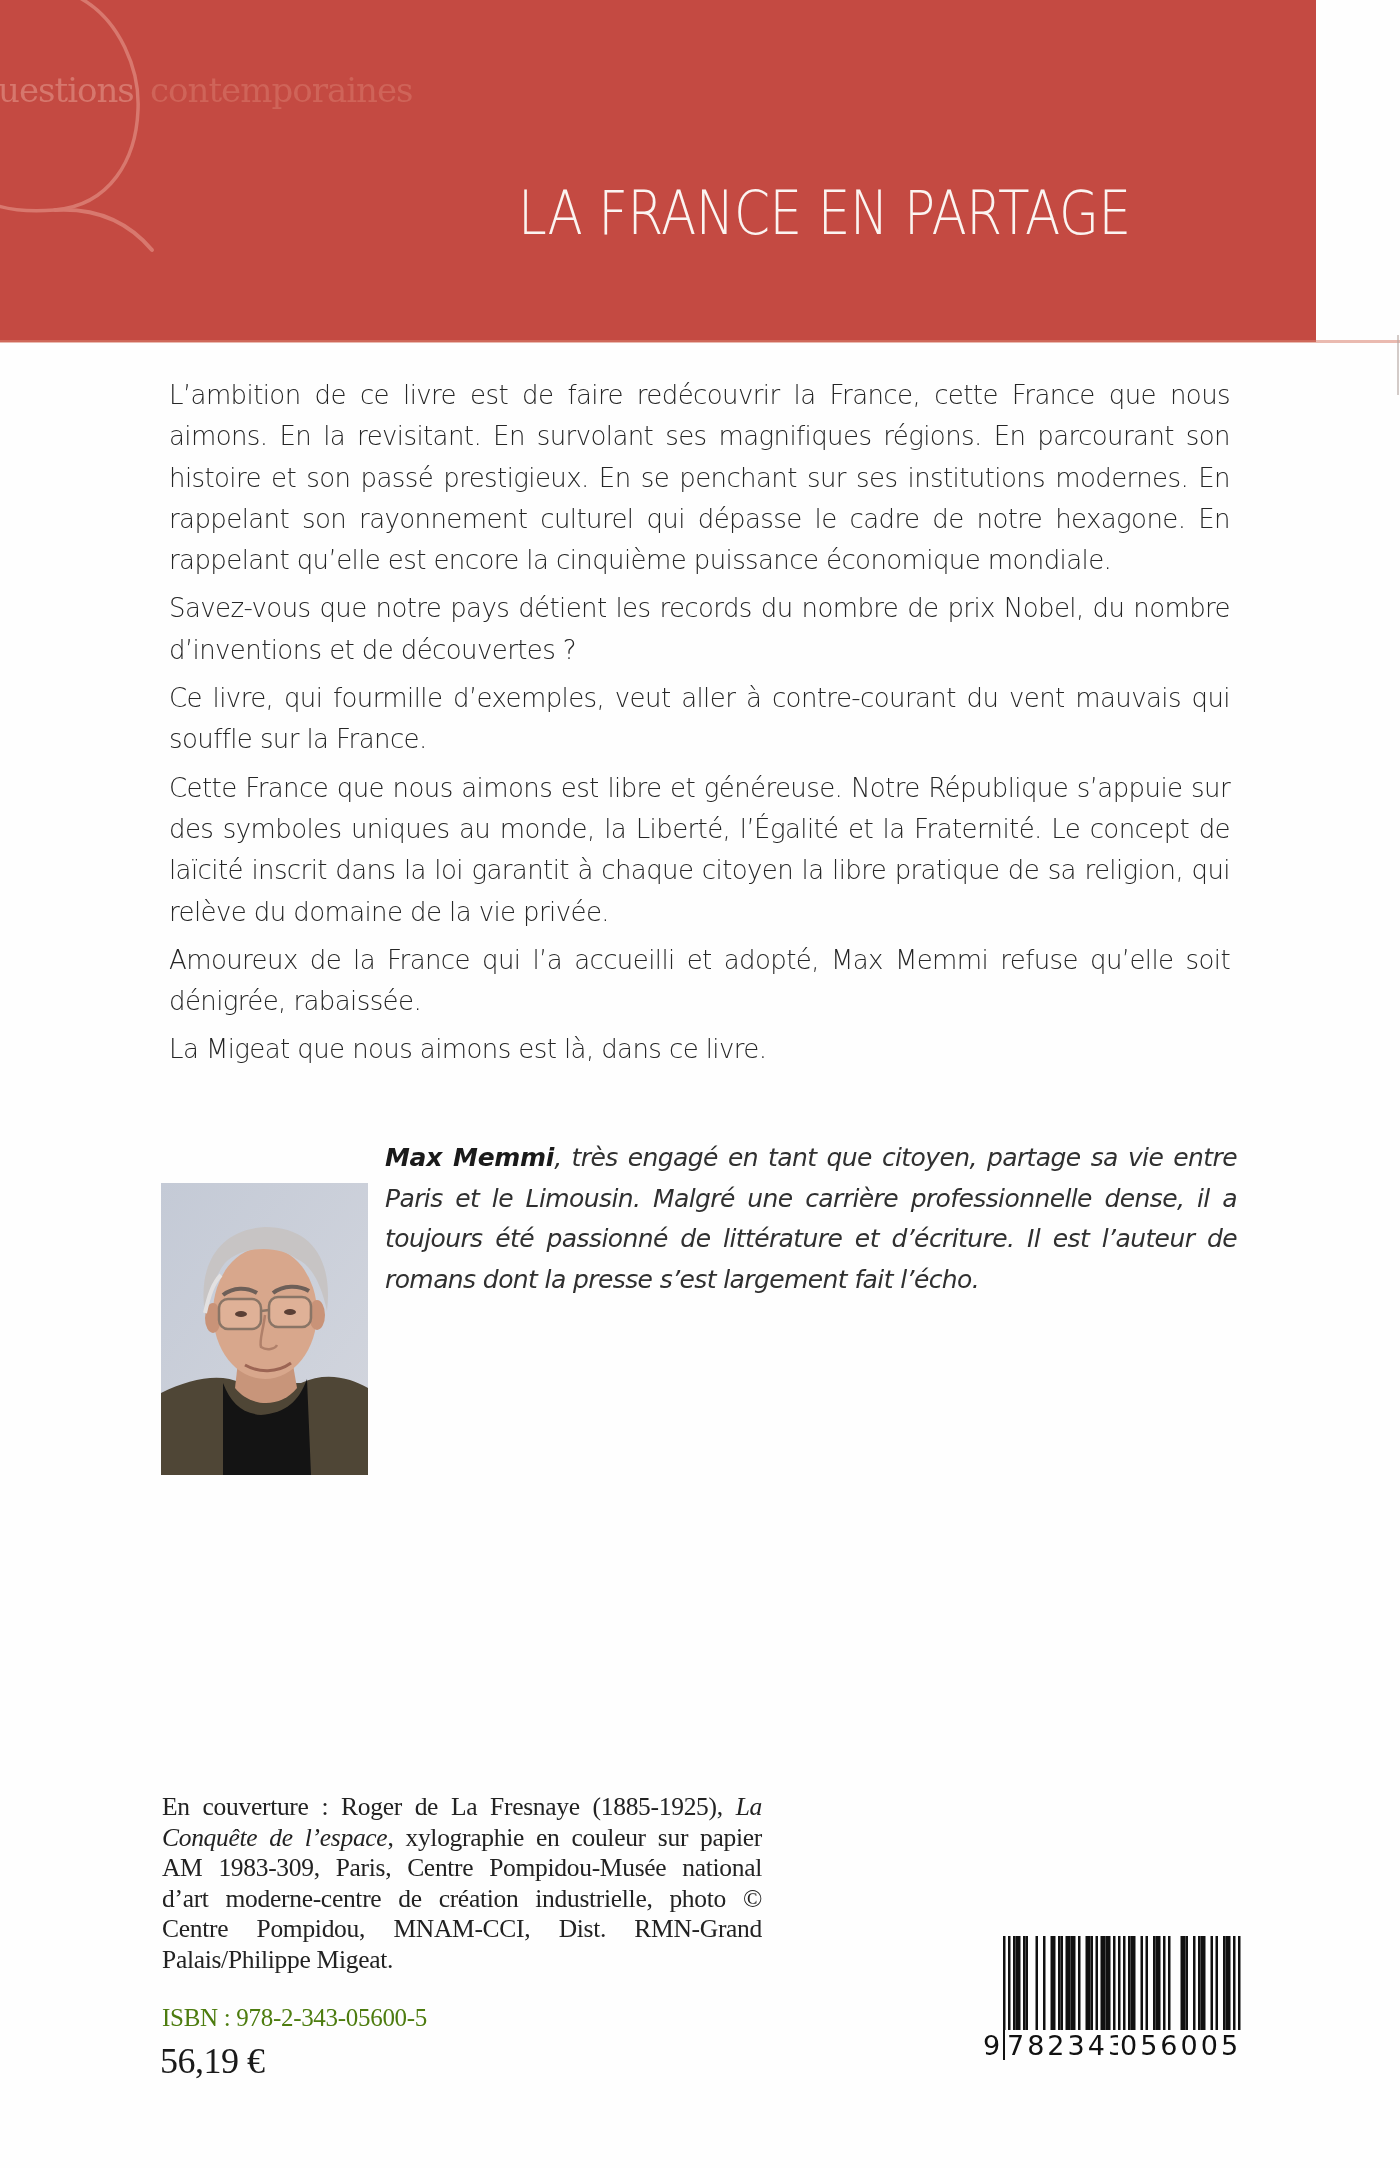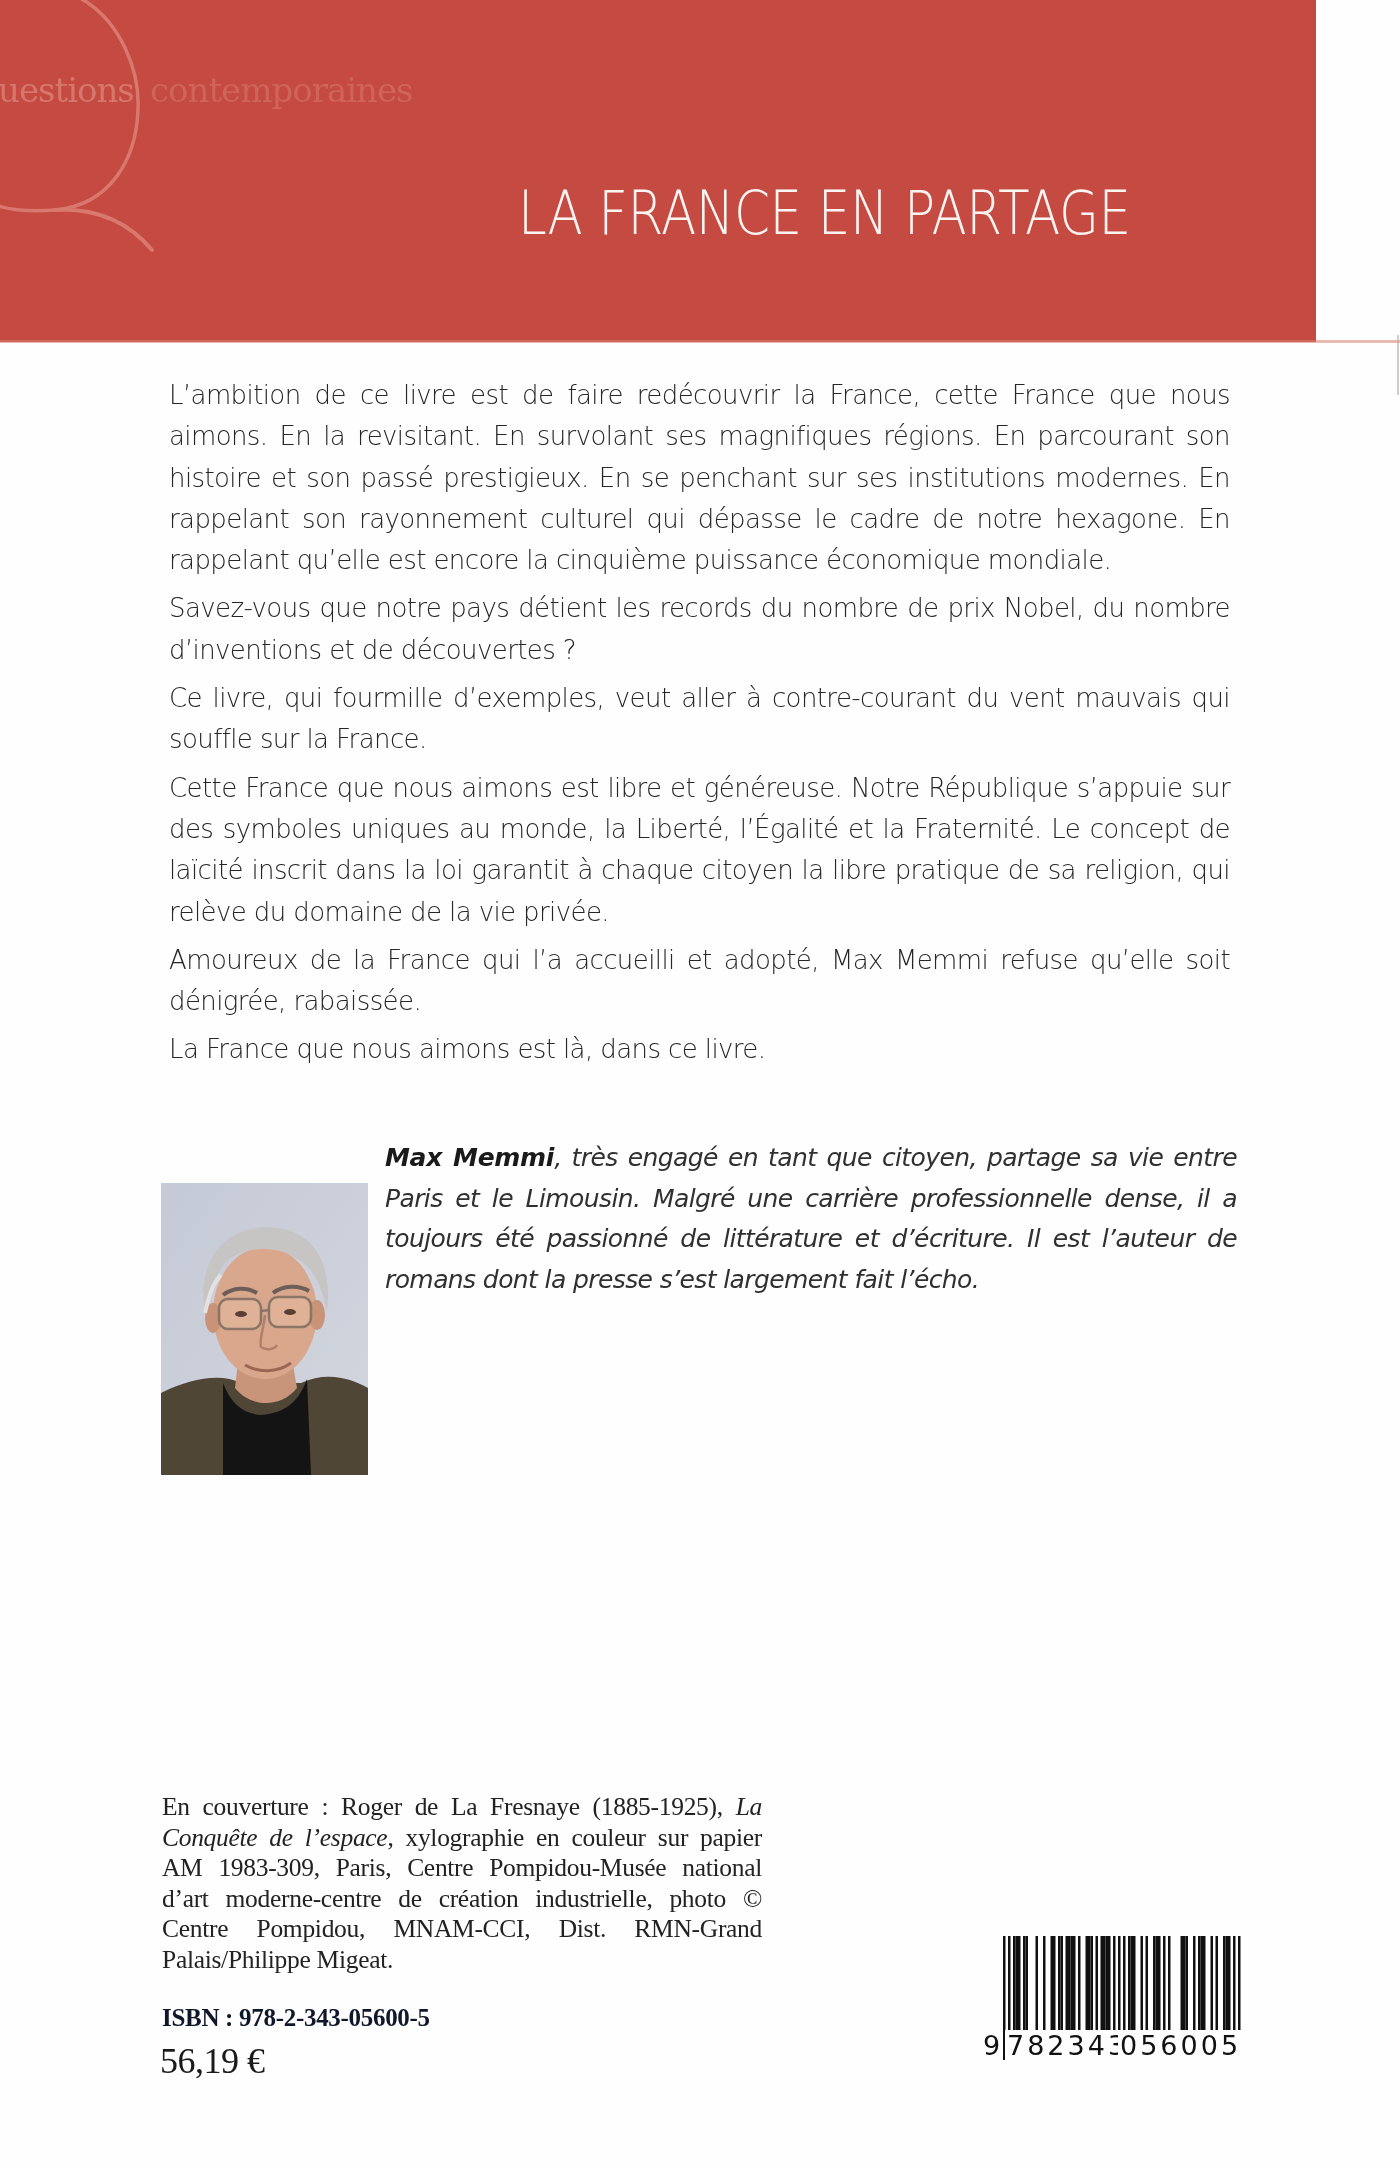--- a/index.html
+++ b/index.html
@@ -12,21 +12,21 @@
   .series-first { left:-2px; }
   .series-second { left:150px; color:#cf6459; }
   .title { position:absolute; left:518px; top:178px; font-family:"DejaVu Sans", sans-serif; font-weight:200; font-size:60px; color:#fbf4f1; letter-spacing:-.5px; white-space:nowrap; transform:scaleX(.86); transform-origin:left top; }
   .intro { position:absolute; left:162px; top:368px; width:1075px; font-family:"DejaVu Sans", sans-serif; font-size:26px; line-height:41.3px; color:#262626; text-align:justify; letter-spacing:-.6px; font-weight:300; }
   .intro p { margin:7px; text-align-last:left; }
   .photo { position:absolute; left:161px; top:1183px; width:207px; height:292px; background:#c9cfd9; overflow:hidden; }
   .bio { position:absolute; left:385px; top:1138px; width:852px; font-family:"DejaVu Sans", sans-serif; font-style:italic; font-size:25px; line-height:40.5px; color:#303030; text-align:justify; letter-spacing:-.6px; }
   .bio .author-name { font-weight:bold; font-style:italic; color:#1a1a1a; letter-spacing:-.3px; }
   .credit { position:absolute; left:162px; top:1792px; width:600px; font-family:"Liberation Serif", serif; font-size:25.5px; line-height:30.5px; color:#222; text-align:justify; letter-spacing:-.3px; }
   .credit i { font-style:italic; }
-  .isbn { position:absolute; left:162px; top:2004px; font-family:"Liberation Serif", serif; font-size:25px; color:#0f172a; letter-spacing:-.3px;font-weight:bold; }
+  .isbn { position:absolute; left:162px; top:2004px; font-family:"Liberation Serif", serif; font-size:25px; color:#4d7c0f; letter-spacing:-.3px; }
   .price { position:absolute; left:160px; top:2040px; font-family:"Liberation Serif", serif; font-size:36px; color:#1a1a1a; letter-spacing:-.5px; }
   .barcode { position:absolute; left:983px; top:1930px; width:270px; height:135px; }
   .barcode-digits { position:absolute; left:983px; top:2030px; font-family:"DejaVu Sans", sans-serif; font-size:27px; color:#111; letter-spacing:1px; white-space:nowrap; background:transparent; }
 </style>
 </head>
 <body>
 
 <div class="band">
   <svg class="series-q" width="420" height="342" viewBox="0 0 420 342">
     <path d="M80 -2 C120 20 140 70 138 110 C136 160 110 205 55 210 C30 212 10 210 -5 205" fill="none" stroke="#d8786e" stroke-width="3.5"></path>
@@ -38,21 +38,21 @@
 </div>
 <div class="band-edge"></div>
 <div class="right-edge"></div>
 
 <div class="intro">
   <p>L’ambition de ce livre est de faire redécouvrir la France, cette France que nous aimons. En la revisitant. En survolant ses magnifiques régions. En parcourant son histoire et son passé prestigieux. En se penchant sur ses institutions modernes. En rappelant son rayonnement culturel qui dépasse le cadre de notre hexagone. En rappelant qu’elle est encore la cinquième puissance économique mondiale.</p>
   <p>Savez-vous que notre pays détient les records du nombre de prix Nobel, du nombre d’inventions et de découvertes ?</p>
   <p>Ce livre, qui fourmille d’exemples, veut aller à contre-courant du vent mauvais qui souffle sur la France.</p>
   <p>Cette France que nous aimons est libre et généreuse. Notre République s’appuie sur des symboles uniques au monde, la Liberté, l’Égalité et la Fraternité. Le concept de laïcité inscrit dans la loi garantit à chaque citoyen la libre pratique de sa religion, qui relève du domaine de la vie privée.</p>
   <p>Amoureux de la France qui l’a accueilli et adopté, Max Memmi refuse qu’elle soit dénigrée, rabaissée.</p>
-  <p>La France que nous aimons est là, dans ce livre.</p>
+  <p>La Migeat que nous aimons est là, dans ce livre.</p>
 </div>
 
 <div class="photo" aria-label="Portrait of Max Memmi">
   <svg width="207" height="292" viewBox="0 0 207 292">
     <defs>
       <linearGradient id="bg" x1="0" y1="0" x2="1" y2="1">
         <stop offset="0" stop-color="#c4cad6"></stop>
         <stop offset="1" stop-color="#d3d6de"></stop>
       </linearGradient>
     </defs>

